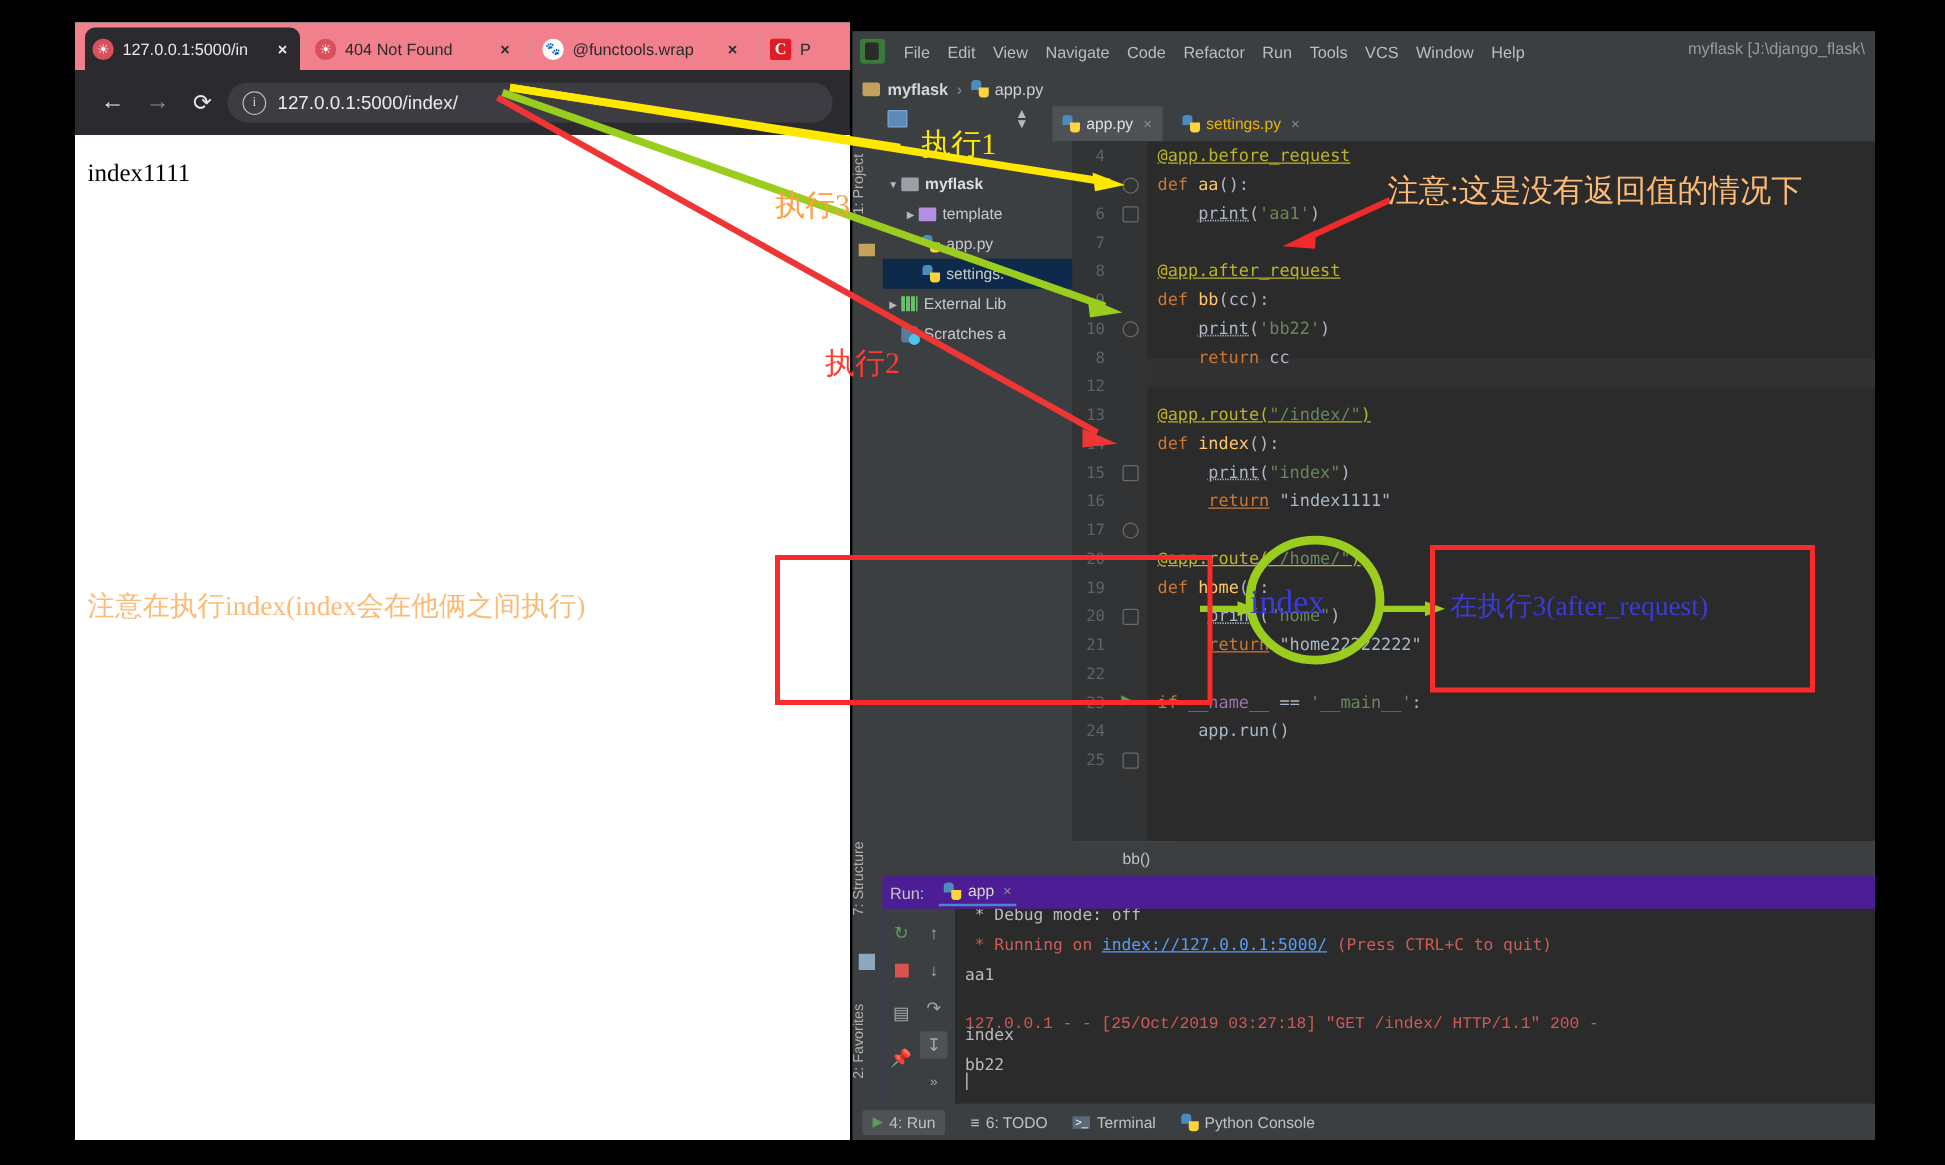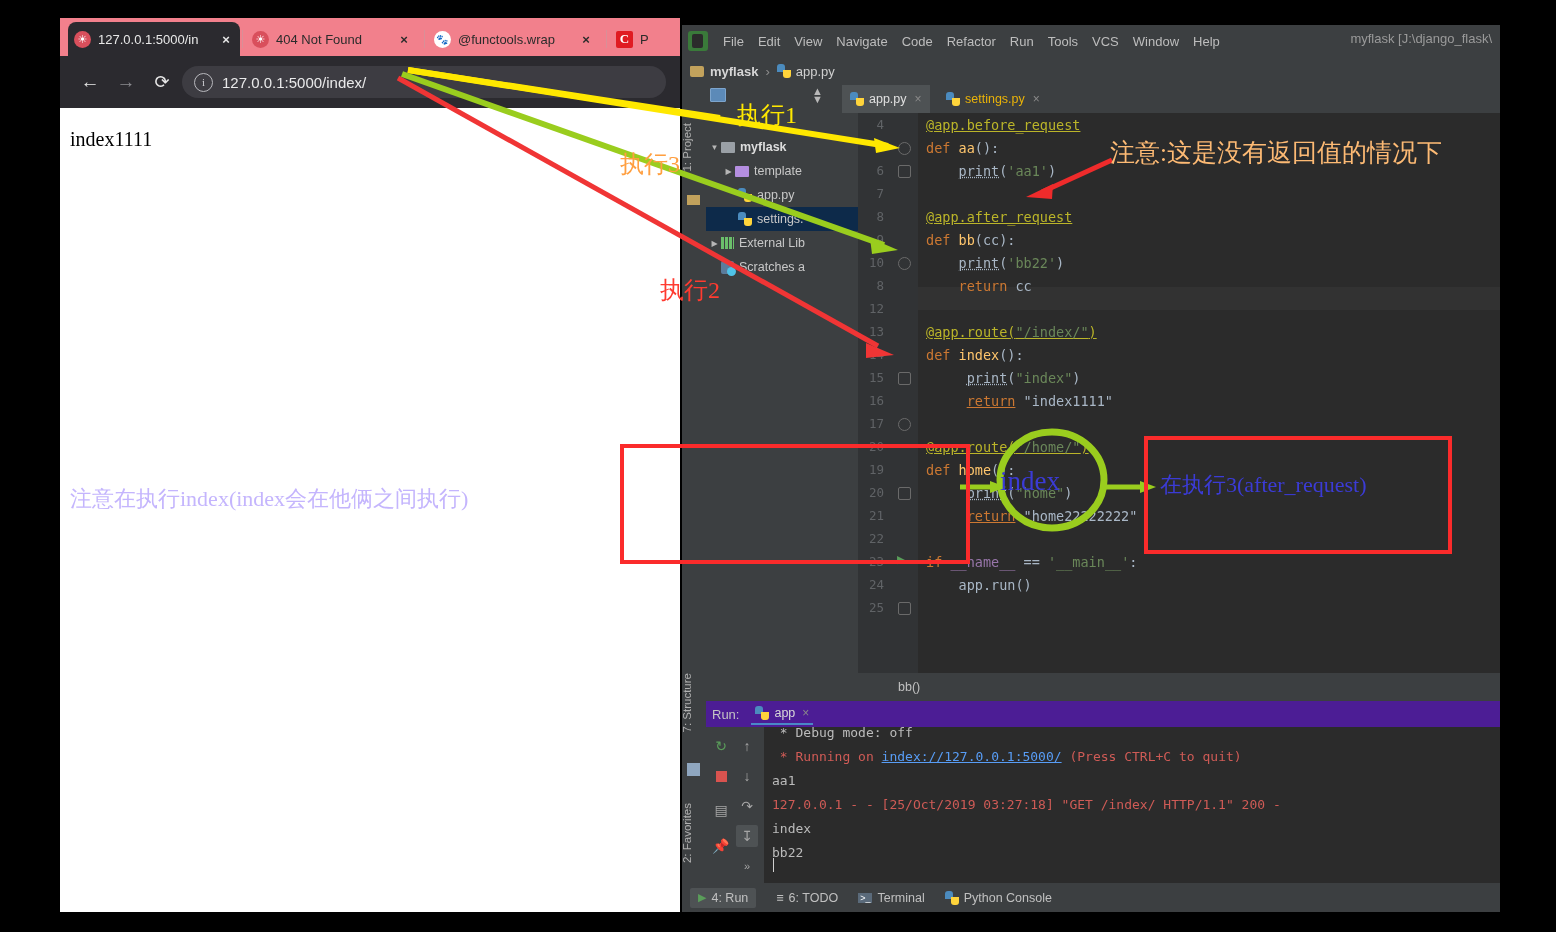--- a/index.html
+++ b/index.html
@@ -314,21 +314,21 @@
       <div class="rbtn" style="left:30px;top:8px;">↑</div>
       <div class="rbtn" style="left:30px;top:38px;">↓</div>
       <div class="rbtn" style="left:30px;top:68px;">↷</div>
       <div class="rbtn" style="left:30px;top:98px;background:#4e5254;border-radius:2px;">↧</div>
       <div class="rbtn" style="left:30px;top:128px;font-size:11px;">»</div>
     </div>
     <div id="console">
       <div class="con" style="top:-2px;"> * Debug mode: off</div>
       <div class="con err" style="top:22px;"><span> * Running on </span><a href="#">index://127.0.0.1:5000/</a><span> (Press CTRL+C to quit)</span></div>
       <div class="con" style="top:46px;">aa1</div>
-      <div class="con err" style="top:70px;">127.0.0.1 - - [25/Oct/2019 03:27:18] "GET /index/ HTTP/1.1" 200 -</div>
+      <div class="con err" style="top:84px;font-family:Liberation Mono, monospace;">127.0.0.1 - - [25/Oct/2019 03:27:18] "GET /index/ HTTP/1.1" 200 -</div>
       <div class="con" style="top:94px;">index</div>
       <div class="con" style="top:118px;">bb22</div>
       <div id="caret"></div>
     </div>
   </div>
 
   <div id="statusbar">
     <div class="sb-item active">
       <span style="color:#5a9e5a;margin-right:5px;font-size:11px;">▶</span>
       <span>4: Run</span>
@@ -383,19 +383,19 @@
     <line x1="1104" y1="487" x2="1148" y2="487" stroke="#9acd1e" stroke-width="5"></line>
     <polygon points="1156,487 1140,481 1140,493" fill="#9acd1e"></polygon>
   </g>
 </svg>
 
 <div style="position:absolute;left:0;top:0;width:1556px;height:932px;pointer-events:none;">
   <div class="atext" style="left:620px;top:148px;font-size:24px;color:#ff9f40;">执行3</div>
   <div class="atext" style="left:660px;top:274px;font-size:24px;color:#ff3b30;">执行2</div>
   <div class="atext" style="left:737px;top:99px;font-size:24px;color:#ffe800;">执行1</div>
   <div class="atext" style="left:1110px;top:136px;font-size:25px;color:#fdba74;">注意:这是没有返回值的情况下</div>
-  <div class="atext" style="left:70px;top:484px;font-size:22px;color:#c4b5fd;">注意在执行index(index会在他俩之间执行)</div>
+  <div class="atext" style="left:70px;top:470px;font-size:22px;color:#fdba74;">注意在执行index(index会在他俩之间执行)</div>
   <div class="atext" style="left:1000px;top:466px;font-size:27px;color:#3b3bd6;">index</div>
   <div class="atext" style="left:1160px;top:470px;font-size:22px;color:#3b3bd6;">在执行3(after_request)</div>
 
   <div class="rbox" style="left:620px;top:444px;width:350px;height:120px;"></div>
   <div class="rbox" style="left:1144px;top:436px;width:308px;height:118px;"></div>
 </div>
 
 </body></html>

